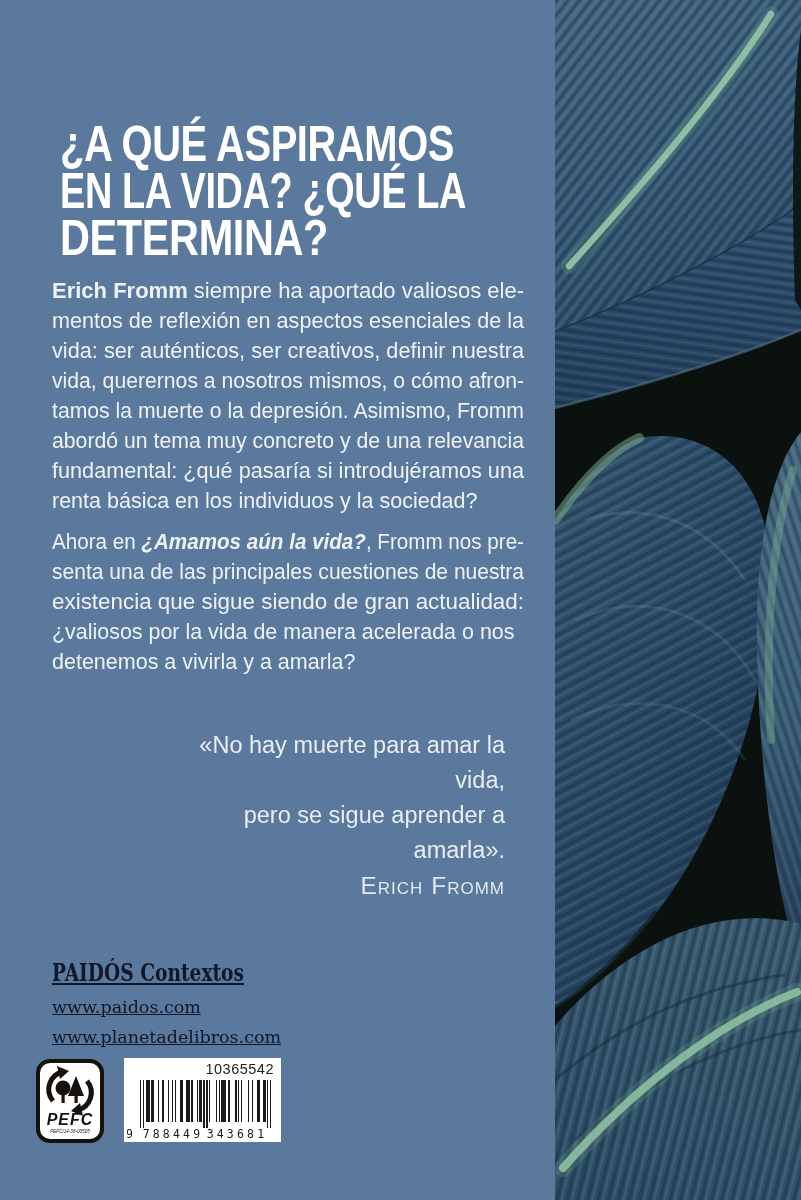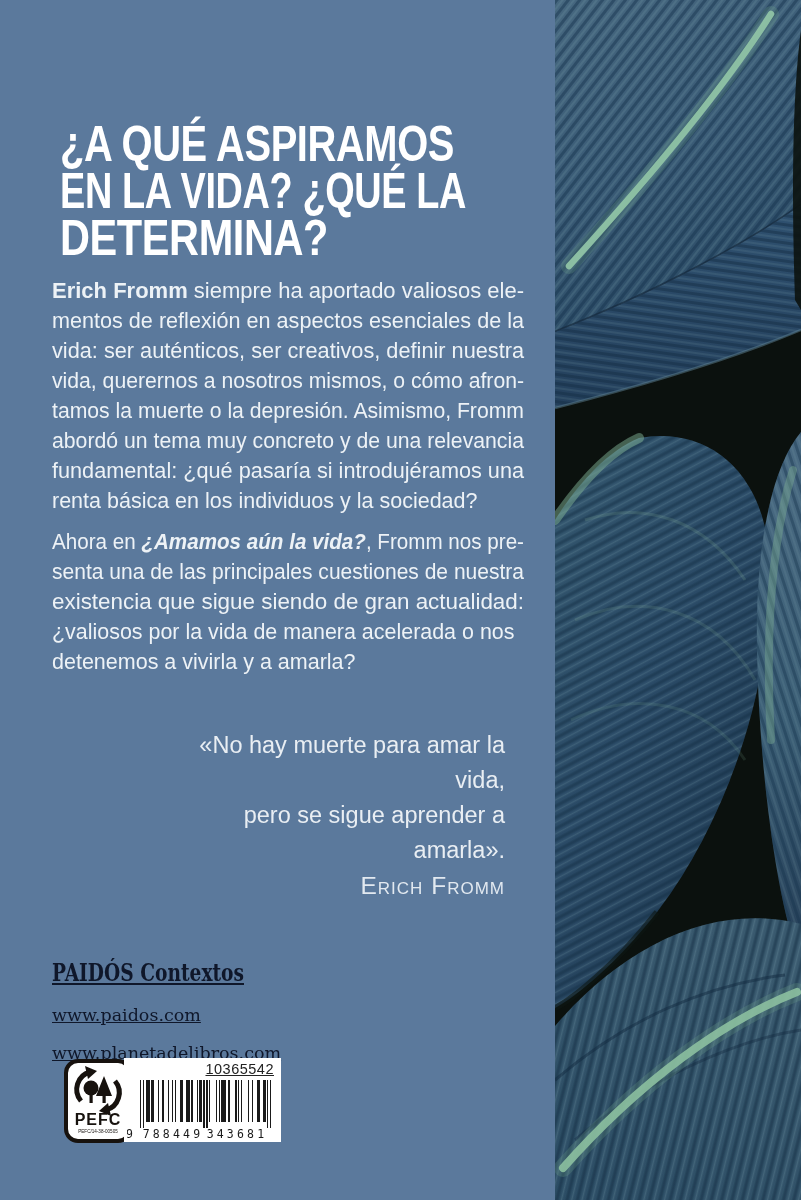--- a/index.html
+++ b/index.html
@@ -23,29 +23,29 @@
   .bi{font-weight:700;font-style:italic;}
 
   .quote{position:absolute;left:150px;width:355px;top:728px;text-align:right;
     color:#e9eef3;font-size:23.5px;line-height:35px;}
   .attr{margin-top:4px;font-variant:small-caps;font-size:24.5px;line-height:28px;
     letter-spacing:1px;color:#e2e9f0;}
 
   .publisher{position:absolute;left:52px;top:959px;color:#0f172a;
     font-family:"DejaVu Serif","Liberation Serif",serif;text-decoration:underline;}
   .imprint{font-size:24px;line-height:28px;font-weight:700;width:max-content;white-space:nowrap;}
-  .url{font-size:17.5px;line-height:19px;margin-top:19px;}
-
-  .pefc{position:absolute;left:64px;top:1059px;width:60px;height:76px;
-    background:#ffffff;border:4px solid #17120e;border-radius:14px;}
+  .url{font-size:17.5px;line-height:19px;margin-top:11px;}
+
+  .pefc{position:absolute;left:36px;top:1059px;width:60px;height:76px;
+    background:#ffffff;border:4px solid #17120e;border-radius:14px;font-style:italic;}
   .pefc svg{display:block;width:60px;height:76px;}
 
   .barcode{position:absolute;left:124px;top:1058px;width:157px;height:84px;background:#ffffff;}
   .sku{position:absolute;top:3px;right:7px;font-size:14.5px;letter-spacing:0.5px;color:#222;
-    font-family:"Liberation Sans",sans-serif;text-decoration:underline;}
+    font-family:"Liberation Sans",sans-serif;}
   .barcode svg{position:absolute;left:3px;top:22px;}
 </style>
 </head>
 <body>
 
 <div class="cover">
 
   <svg class="leaf-photo" viewBox="0 0 246 1200" preserveAspectRatio="none" aria-hidden="true">
     <defs>
       <linearGradient id="gA" x1="0" y1="0" x2="0.35" y2="1">

